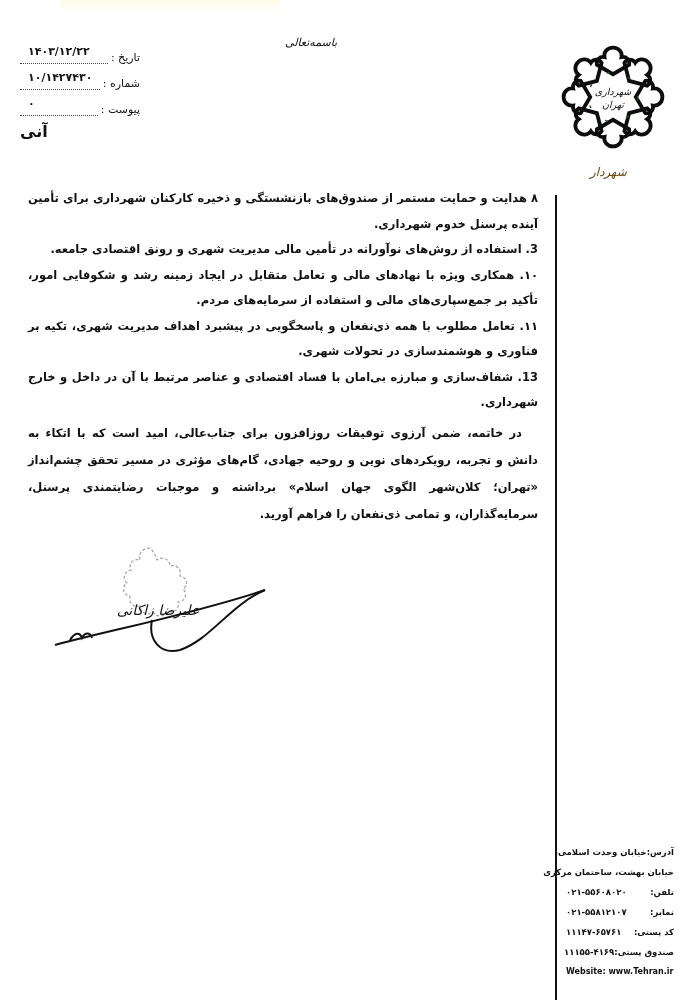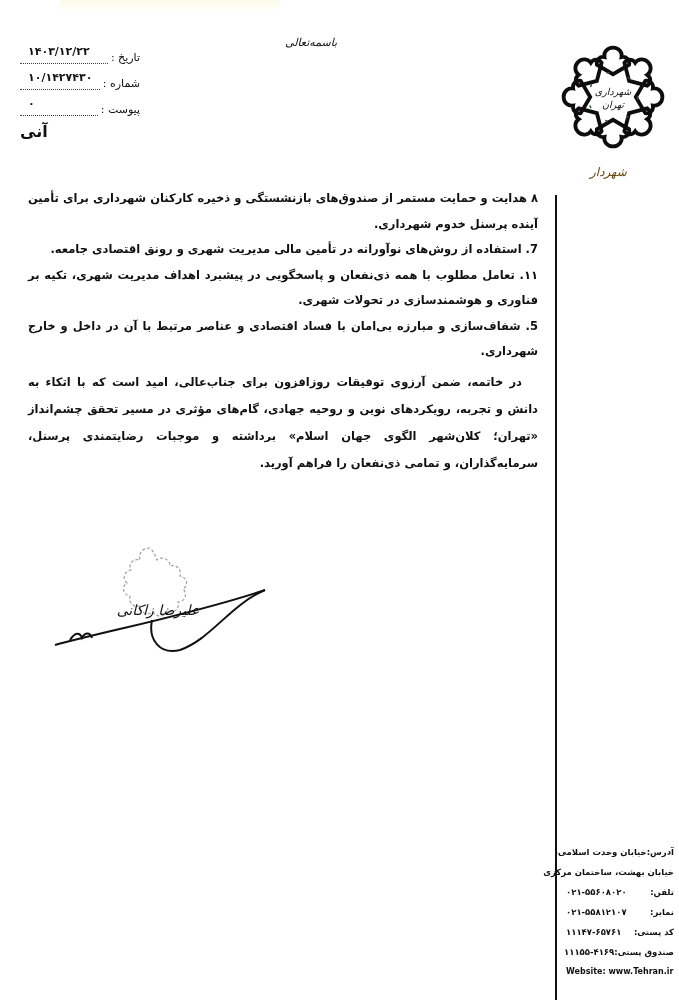--- a/index.html
+++ b/index.html
@@ -97,23 +97,24 @@
   <text x="60" y="58" font-size="10" text-anchor="middle" fill="#111" font-family="DejaVu Serif, serif" font-style="italic">شهرداری</text>
   <text x="60" y="72" font-size="10" text-anchor="middle" fill="#111" font-family="DejaVu Serif, serif" font-style="italic">تهران</text>
 </svg>
 
 <div class="mayor-title">شهردار</div>
 
 <div class="vline"></div>
 
 <div class="body-text">
   <p>۸ هدایت و حمایت مستمر از صندوق‌های بازنشستگی و ذخیره کارکنان شهرداری برای تأمین آینده پرسنل خدوم شهرداری.</p>
-  <p>7. استفاده از روش‌های نوآورانه در تأمین مالی مدیریت شهری و رونق اقتصادی جامعه.</p>
+  <p>3. استفاده از روش‌های نوآورانه در تأمین مالی مدیریت شهری و رونق اقتصادی جامعه.</p>
+  <p>۱۰. همکاری ویژه با نهادهای مالی و تعامل متقابل در ایجاد زمینه رشد و شکوفایی امور، تأکید بر جمع‌سپاری‌های مالی و استفاده از سرمایه‌های مردم.</p>
   <p>۱۱. تعامل مطلوب با همه ذی‌نفعان و پاسخگویی در پیشبرد اهداف مدیریت شهری، تکیه بر فناوری و هوشمندسازی در تحولات شهری.</p>
-  <p>5. شفاف‌سازی و مبارزه بی‌امان با فساد اقتصادی و عناصر مرتبط با آن در داخل و خارج شهرداری.</p>
+  <p>13. شفاف‌سازی و مبارزه بی‌امان با فساد اقتصادی و عناصر مرتبط با آن در داخل و خارج شهرداری.</p>
   <p class="closing"><span>در خاتمه، ضمن آرزوی توفیقات روزافزون برای جناب‌عالی، امید است که با اتکاء به دانش و تجربه، رویکردهای نوین و روحیه جهادی، گام‌های مؤثری در مسیر تحقق چشم‌انداز </span><span class="hl">«تهران؛ کلان‌شهر الگوی جهان اسلام»</span><span> برداشته و موجبات رضایتمندی پرسنل، سرمایه‌گذاران، و تمامی ذی‌نفعان را فراهم آورید.</span></p>
 </div>
 
 <svg class="signature" viewBox="0 0 240 130">
   <g fill="none" stroke="#8a8a8a" stroke-width="1.2" stroke-dasharray="3 2" opacity="0.8">
     <path d="M110 18 c-8 0 -12 6 -10 12 c-7 -2 -12 4 -9 10 c-7 1 -9 9 -4 13 c-6 4 -4 12 3 13 c-2 7 4 12 10 10 c0 7 8 10 13 6 c4 6 12 5 14 -1 c7 3 13 -2 11 -9 c7 0 10 -8 5 -13 c6 -4 4 -12 -3 -13 c2 -7 -4 -12 -10 -10 c0 -7 -8 -10 -13 -6 c-2 -6 -6 -12 -7 -12 z"></path>
   </g>
   <path d="M15 115 C 70 100, 150 85, 225 60" fill="none" stroke="#111" stroke-width="2"></path>
   <path d="M225 60 C 190 75, 170 110, 140 120 C 120 125, 108 110, 112 90" fill="none" stroke="#111" stroke-width="2"></path>
   <text x="118" y="85" font-size="14" text-anchor="middle" fill="#111" font-family="DejaVu Serif, serif" font-style="italic">علیرضا زاکانی</text>

